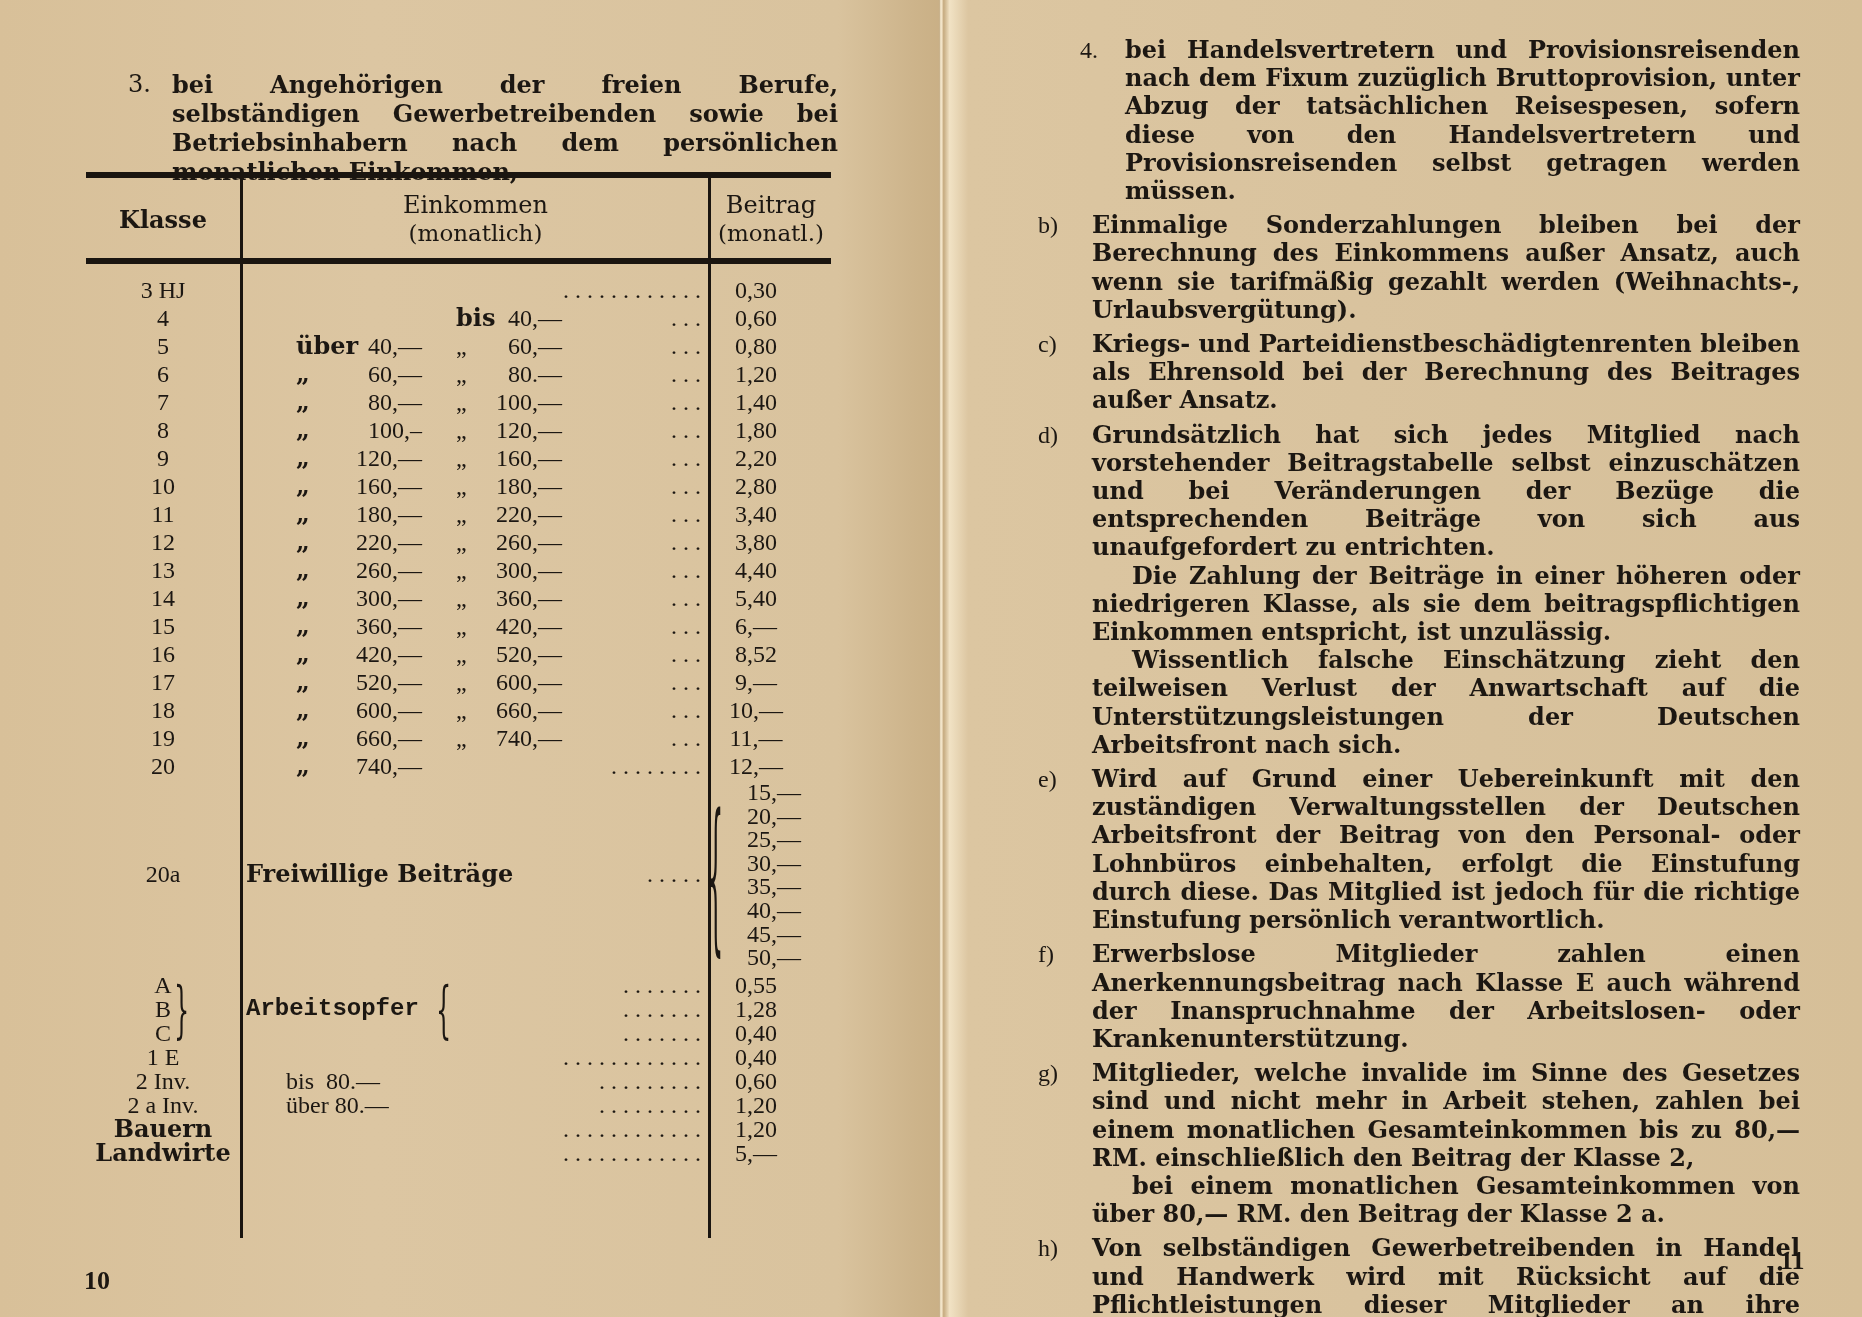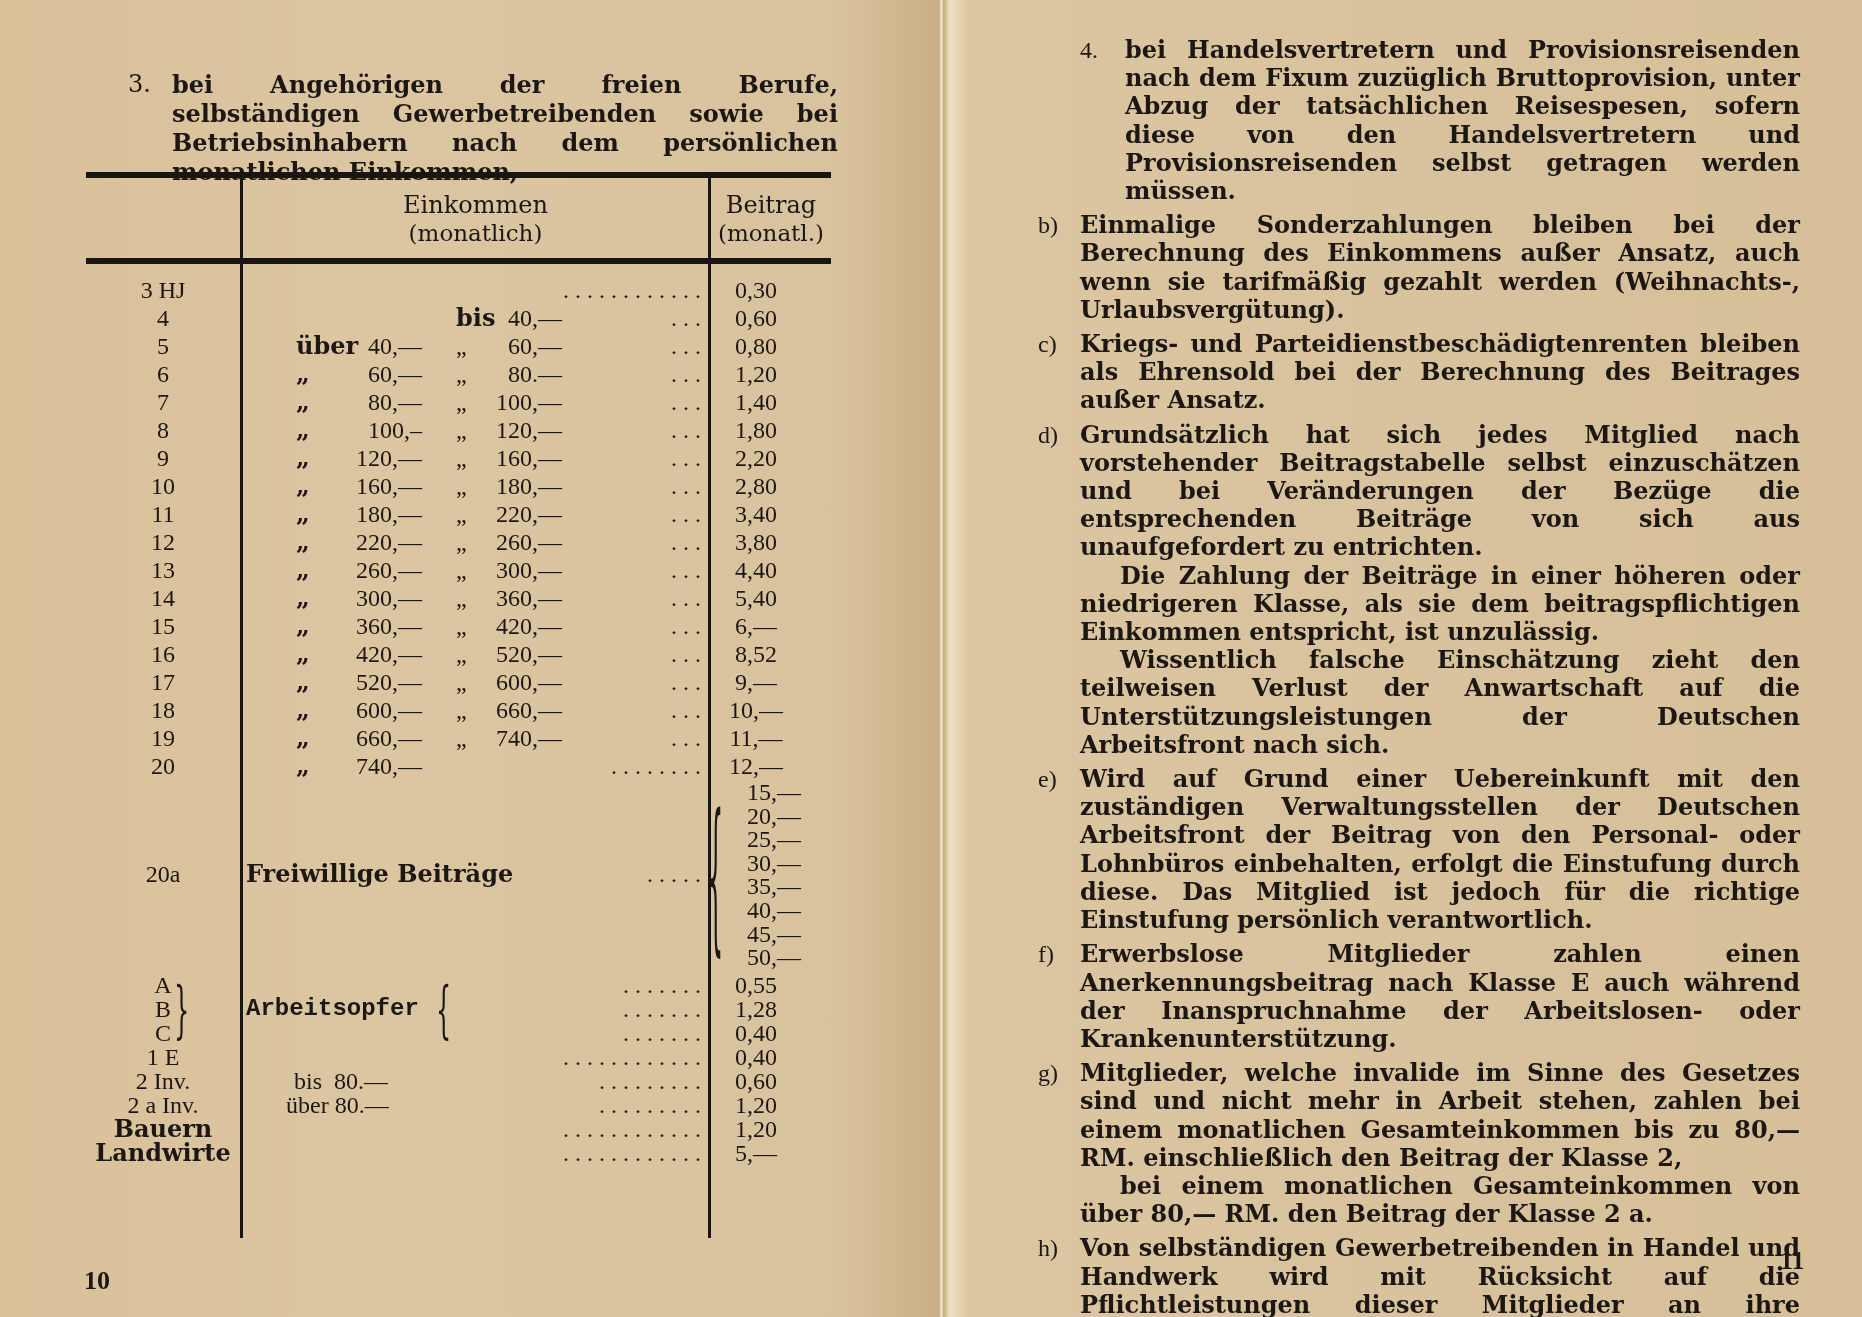--- a/index.html
+++ b/index.html
@@ -55,21 +55,21 @@
   .fraktur { font-family:"DejaVu Serif", serif; font-weight:bold; }
 
   .pagenum { position:absolute; font-size:26px; font-weight:bold; font-family:"Liberation Serif", serif; }
   .pagenum.left { left:84px; top:1266px; }
   .pagenum.right { left:835px; top:1246px; }
 
   
   .rtext { position:absolute; left:95px; top:36px; width:760px; font-size:24px; line-height:28.2px; font-weight:bold; }
   .item { position:relative; margin-bottom:6px; }
   .item .mk { position:absolute; left:-2px; top:0; font-weight:normal; font-family:"Liberation Serif", serif; }
-  .item .body { margin-left:40px; text-align:justify; }
+  .item .body { margin-left:52px; text-align:justify; }
   .item.num4 .mk { left:40px; }
   .item.num4 .body { margin-left:85px; }
   .item .para { text-indent:40px; }
 </style>
 </head>
 <body>
 
 <div class="spread">
 
   <div class="page left">
@@ -77,20 +77,23 @@
       <span class="num">3.</span>
       <div class="txt">bei Angehörigen der freien Berufe, selbständigen Gewerbetreibenden sowie bei Betriebsinhabern nach dem persönlichen monatlichen Einkommen,</div>
     </div>
 
     <div class="table">
       <div class="rule top"></div>
       <div class="rule mid"></div>
       <div class="vline v1"></div>
       <div class="vline v2"></div>
 
+      <div class="th klasse">
+        <span>Klasse</span>
+      </div>
       <div class="th eink">
         <span class="h1">Einkommen</span>
         <span class="h2">(monatlich)</span>
       </div>
       <div class="th beitrag">
         <span class="h1">Beitrag</span>
         <span class="h2">(monatl.)</span>
       </div>
 
       <div class="rows" id="rows">
@@ -219,21 +222,21 @@
             <span class="brace" style="left: 88px; top: 0px; font-size: 40px; line-height: 46px; transform: scaleY(1.56) scaleX(0.6); transform-origin: left top;">}</span>
             <span class="brace" style="left: 350px; top: 0px; font-size: 40px; line-height: 46px; transform: scaleY(1.56) scaleX(0.6); transform-origin: left top;">{</span>
           </div>
           <div class="row" style="height: 24px; line-height: 24px;">
             <span class="k">1 E</span>
             <span class="e"><span class="dots">. . . . . . . . . . . .</span></span>
             <span class="b">0,40</span>
           </div>
           <div class="row" style="height: 24px; line-height: 24px;">
             <span class="k">2 Inv.</span>
-            <span class="e"><span style="position: absolute; left: 48px;">bis  80.—</span><span class="dots">. . . . . . . . .</span></span>
+            <span class="e"><span style="position: absolute; left: 40px;">bis  80.—</span><span class="dots">. . . . . . . . .</span></span>
             <span class="b">0,60</span>
           </div>
           <div class="row" style="height: 24px; line-height: 24px;">
             <span class="k">2 a Inv.</span>
             <span class="e"><span style="position: absolute; left: 40px;">über 80.—</span><span class="dots">. . . . . . . . .</span></span>
             <span class="b">1,20</span>
           </div>
           <div class="row" style="height: 24px; line-height: 24px;">
             <span class="k fraktur">Bauern</span>
             <span class="e"><span class="dots">. . . . . . . . . . . .</span></span>

